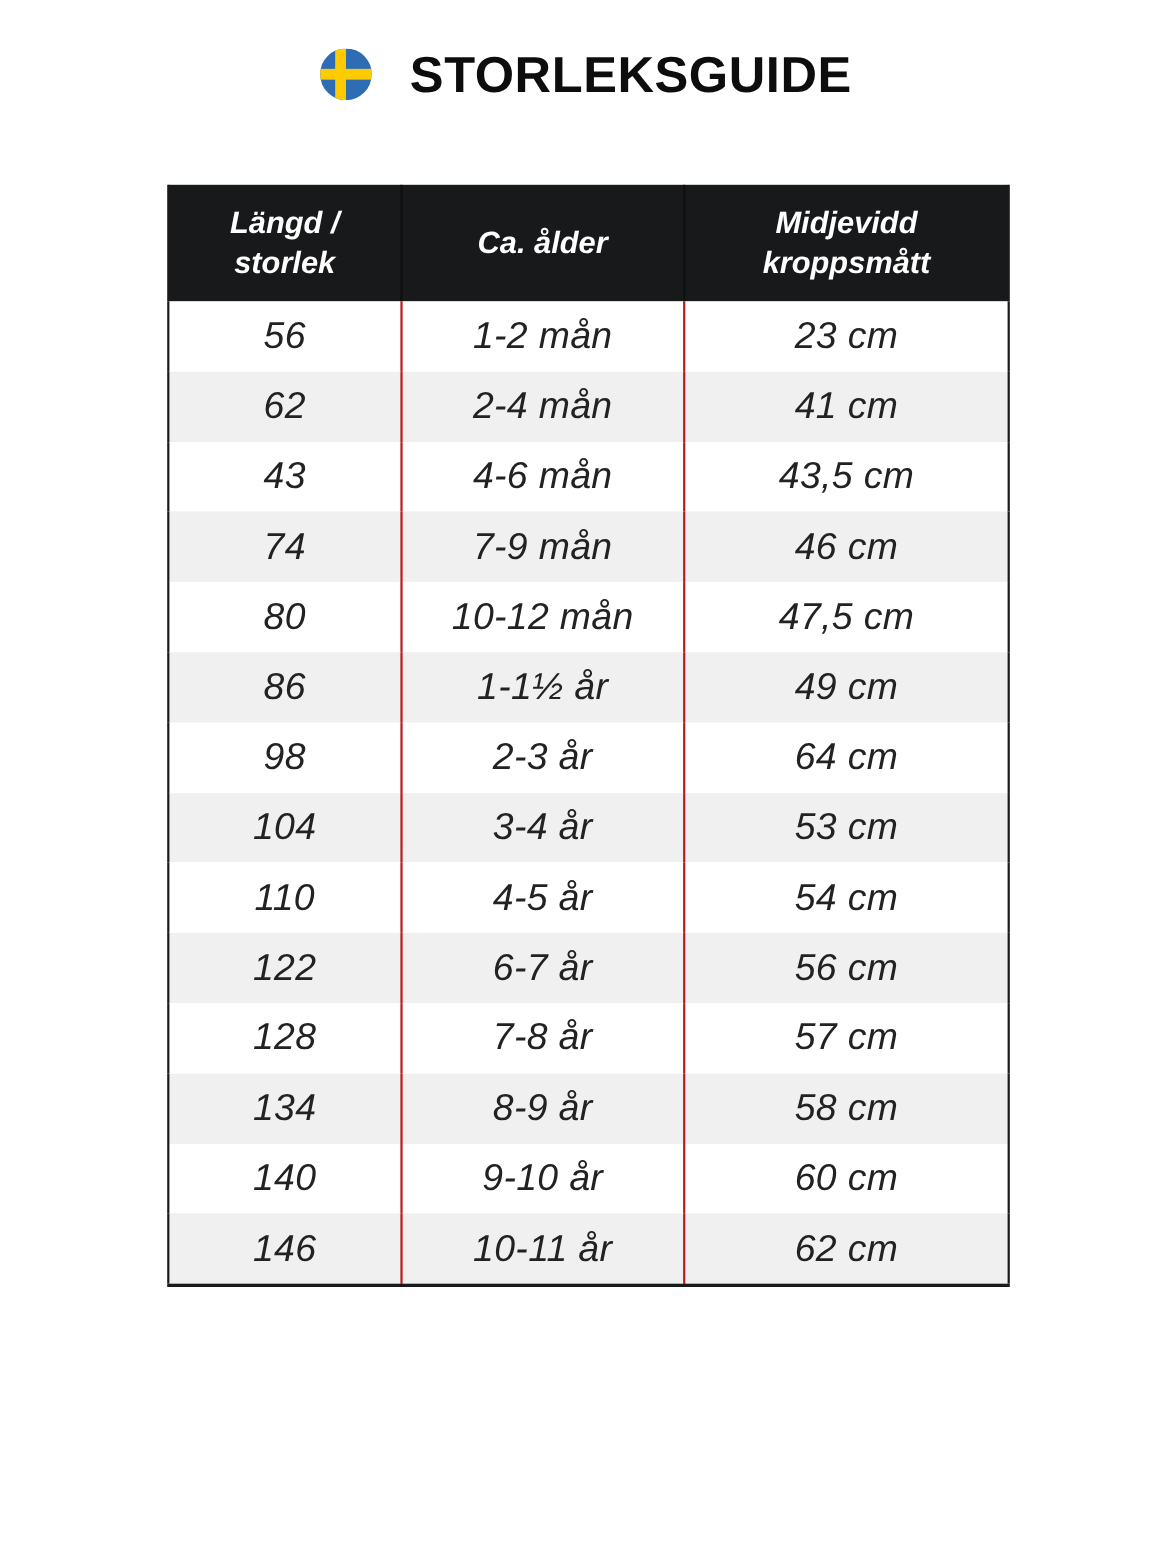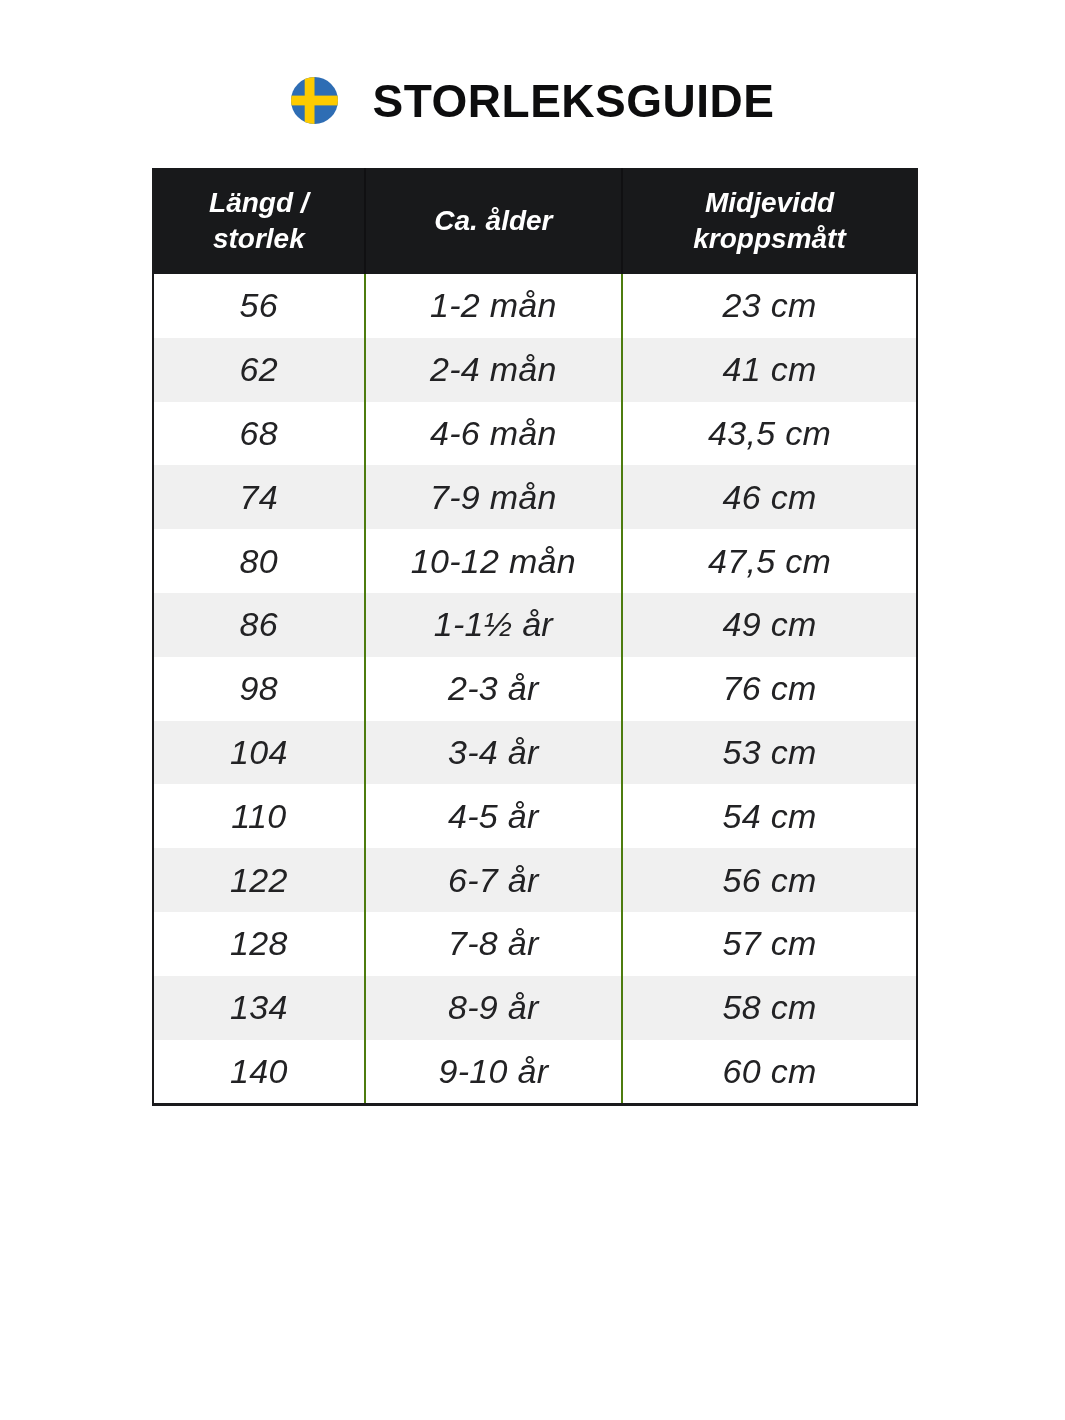--- a/index.html
+++ b/index.html
@@ -19,21 +19,20 @@
   
   .title-bar {
     position: absolute;
     top: 44px;
     left: 0;
     width: 100%;
     display: flex;
     justify-content: center;
     align-items: center;
     gap: 35px;
-    margin-top: 33px;
   }
   .flag-wrap {
     width: 47px;
     height: 47px;
     flex: 0 0 auto;
     display: block;
   }
   .page-title {
     margin: 0;
     font-size: 46px;
@@ -75,21 +74,21 @@
 
   .size-table tbody td {
     height: 63.8px;
     text-align: center;
     vertical-align: middle;
     font-size: 34px;
     font-weight: 300;
     color: #222224;
     letter-spacing: 0.3px;
     padding: 0;
-    border-right: 2px solid #4d7c0f;
+    border-right: 2px solid #b91c1c;
   }
   .size-table tbody td:last-child { border-right: none; }
 
   .size-table tbody tr:nth-child(even) td { background: #f0f0f0; }
   .size-table tbody tr:nth-child(odd) td  { background: #ffffff; }
 
   .size-table {
     border-left: 2px solid #1a1a1c;
     border-right: 2px solid #1a1a1c;
     border-bottom: 3px solid #1a1a1c;
@@ -139,21 +138,21 @@
         <td>56</td>
         <td>1-2 mån</td>
         <td>23 cm</td>
       </tr>
         <tr>
         <td>62</td>
         <td>2-4 mån</td>
         <td>41 cm</td>
       </tr>
         <tr>
-        <td>68</td>
+        <td>43</td>
         <td>4-6 mån</td>
         <td>43,5 cm</td>
       </tr>
         <tr>
         <td>74</td>
         <td>7-9 mån</td>
         <td>46 cm</td>
       </tr>
         <tr>
         <td>80</td>
@@ -161,21 +160,21 @@
         <td>47,5 cm</td>
       </tr>
         <tr>
         <td>86</td>
         <td>1-1½ år</td>
         <td>49 cm</td>
       </tr>
         <tr>
         <td>98</td>
         <td>2-3 år</td>
-        <td>76 cm</td>
+        <td>64 cm</td>
       </tr>
         <tr>
         <td>104</td>
         <td>3-4 år</td>
         <td>53 cm</td>
       </tr>
         <tr>
         <td>110</td>
         <td>4-5 år</td>
         <td>54 cm</td>
@@ -193,16 +192,21 @@
         <tr>
         <td>134</td>
         <td>8-9 år</td>
         <td>58 cm</td>
       </tr>
         <tr>
         <td>140</td>
         <td>9-10 år</td>
         <td>60 cm</td>
       </tr>
+        <tr>
+        <td>146</td>
+        <td>10-11 år</td>
+        <td>62 cm</td>
+      </tr>
       </tbody>
   </table>
 
 </div>
 
 </body></html>

